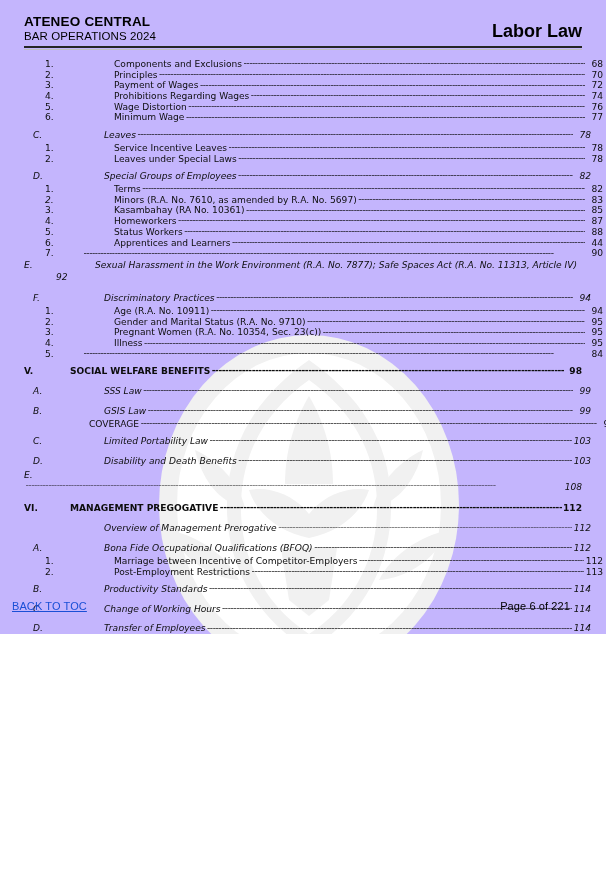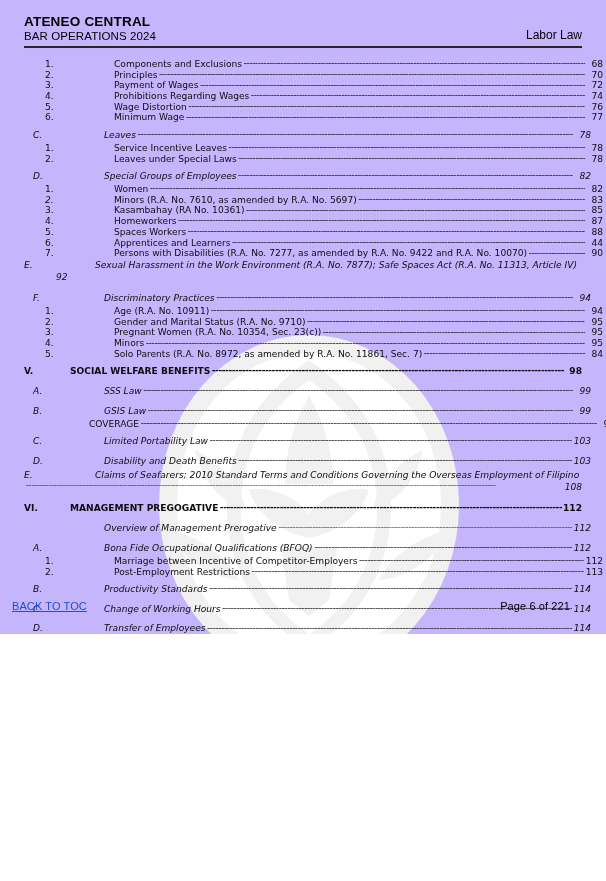--- a/index.html
+++ b/index.html
@@ -56,22 +56,22 @@
     letter-spacing: 0.2px;
     white-space: nowrap;
   }
   .hdr-sub {
     font-size: 11.5px;
     font-weight: normal;
     letter-spacing: 0.1px;
     white-space: nowrap;
   }
   .hdr-right {
-    font-size: 12px;
-    font-weight: normal;
+    font-size: 18px;
+    font-weight: bold;
     white-space: nowrap;
     padding-bottom: 1px;
   }
   #header-rule {
     margin-top: 3px;
     border-top: 2.5px solid #262626;
     border-bottom: 1px solid #bfbfbf;
     height: 1px;
   }
 
@@ -283,21 +283,21 @@
         <span class="pageno">78</span>
       </div>
       <div class="row lvl-letter gap-before">
         <span class="marker">D.</span>
         <span class="label">Special Groups of Employees</span>
         <span class="leader"></span>
         <span class="pageno">82</span>
       </div>
       <div class="row lvl-num tight">
         <span class="marker">1.</span>
-        <span class="label">Women</span>
+        <span class="label">Terms</span>
         <span class="leader"></span>
         <span class="pageno">82</span>
       </div>
       <div class="row lvl-num tight">
         <span class="marker i">2.</span>
         <span class="label">Minors (R.A. No. 7610, as amended by R.A. No. 5697)</span>
         <span class="leader"></span>
         <span class="pageno">83</span>
       </div>
       <div class="row lvl-num tight">
@@ -307,33 +307,32 @@
         <span class="pageno">85</span>
       </div>
       <div class="row lvl-num tight">
         <span class="marker">4.</span>
         <span class="label">Homeworkers</span>
         <span class="leader"></span>
         <span class="pageno">87</span>
       </div>
       <div class="row lvl-num tight">
         <span class="marker">5.</span>
-        <span class="label">Spaces Workers</span>
+        <span class="label">Status Workers</span>
         <span class="leader"></span>
         <span class="pageno">88</span>
       </div>
       <div class="row lvl-num tight">
         <span class="marker">6.</span>
         <span class="label">Apprentices and Learners</span>
         <span class="leader"></span>
         <span class="pageno">44</span>
       </div>
       <div class="row lvl-num tight">
         <span class="marker">7.</span>
-        <span class="label">Persons with Disabilities (R.A. No. 7277, as amended by R.A. No. 9422 and R.A. No. 10070)</span>
         <span class="leader"></span>
         <span class="pageno">90</span>
       </div>
       <div class="wrap-entry italic-entry gap-before">
         <div class="wline1">
           <span class="marker">E.</span>
           <span class="label">Sexual Harassment in the Work Environment (R.A. No. 7877); Safe Spaces Act (R.A. No. 11313, Article IV)</span>
         </div>
         <div class="wline2">
           <span class="label">92</span>
@@ -358,27 +357,26 @@
         <span class="pageno">95</span>
       </div>
       <div class="row lvl-num tight">
         <span class="marker">3.</span>
         <span class="label">Pregnant Women (R.A. No. 10354, Sec. 23(c))</span>
         <span class="leader"></span>
         <span class="pageno">95</span>
       </div>
       <div class="row lvl-num tight">
         <span class="marker">4.</span>
-        <span class="label">Minors</span>
+        <span class="label">Illness</span>
         <span class="leader"></span>
         <span class="pageno">95</span>
       </div>
       <div class="row lvl-num tight">
         <span class="marker">5.</span>
-        <span class="label">Solo Parents (R.A. No. 8972, as amended by R.A. No. 11861, Sec. 7)</span>
         <span class="leader"></span>
         <span class="pageno">84</span>
       </div>
       <div class="row lvl-roman gap-before">
         <span class="marker">V.</span>
         <span class="label">SOCIAL WELFARE BENEFITS</span>
         <span class="leader"></span>
         <span class="pageno">98</span>
       </div>
       <div class="row lvl-letter gap-before">
@@ -407,21 +405,20 @@
       </div>
       <div class="row lvl-letter gap-before">
         <span class="marker">D.</span>
         <span class="label">Disability and Death Benefits</span>
         <span class="leader"></span>
         <span class="pageno">103</span>
       </div>
       <div class="wrap-entry italic-entry gap-before">
         <div class="wline1">
           <span class="marker">E.</span>
-          <span class="label">Claims of Seafarers; 2010 Standard Terms and Conditions Governing the Overseas Employment of Filipino</span>
         </div>
         <div class="wline2">
           <span class="leader"></span>
           <span class="pageno">108</span>
         </div>
       </div>
       <div class="row lvl-roman gap-before">
         <span class="marker">VI.</span>
         <span class="label">MANAGEMENT PREGOGATIVE</span>
         <span class="leader"></span>

